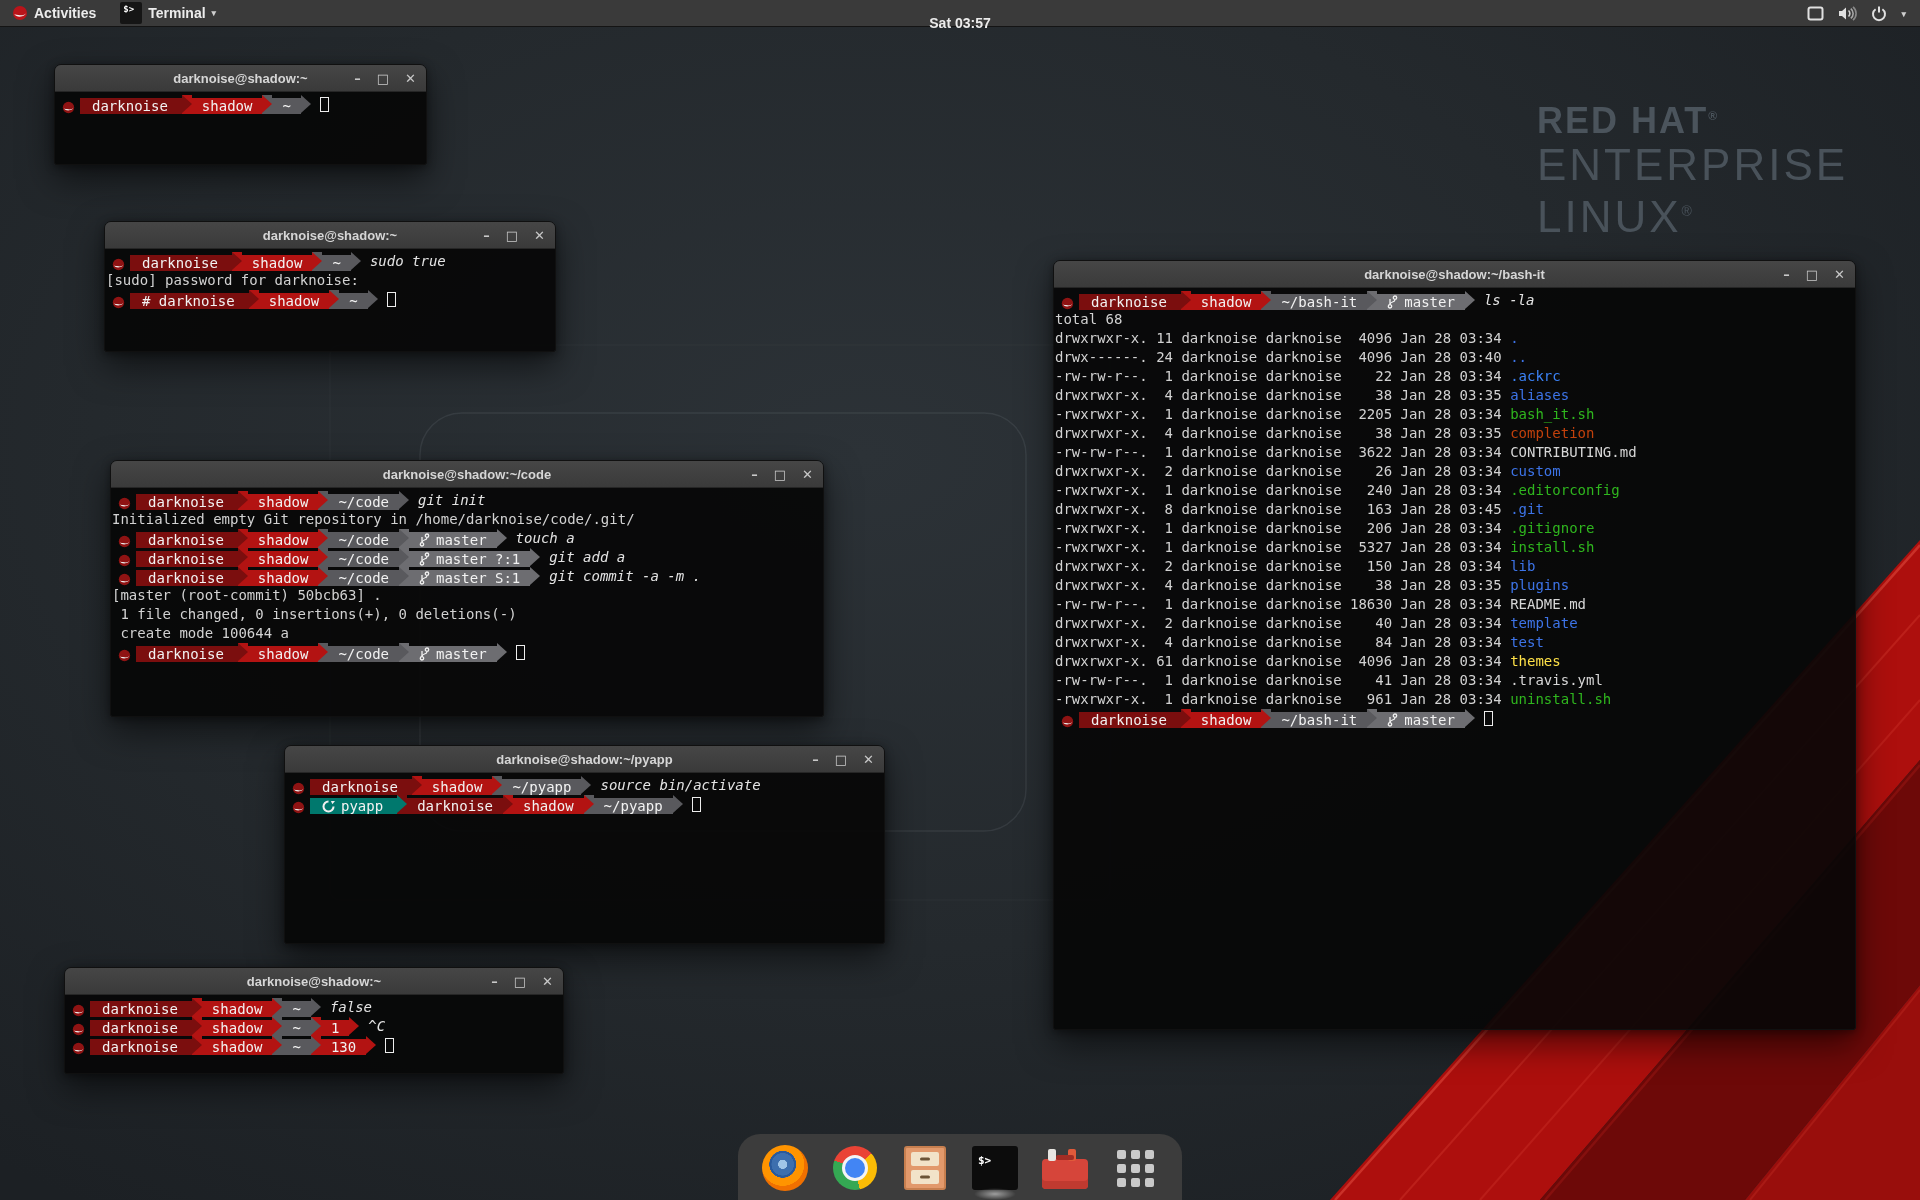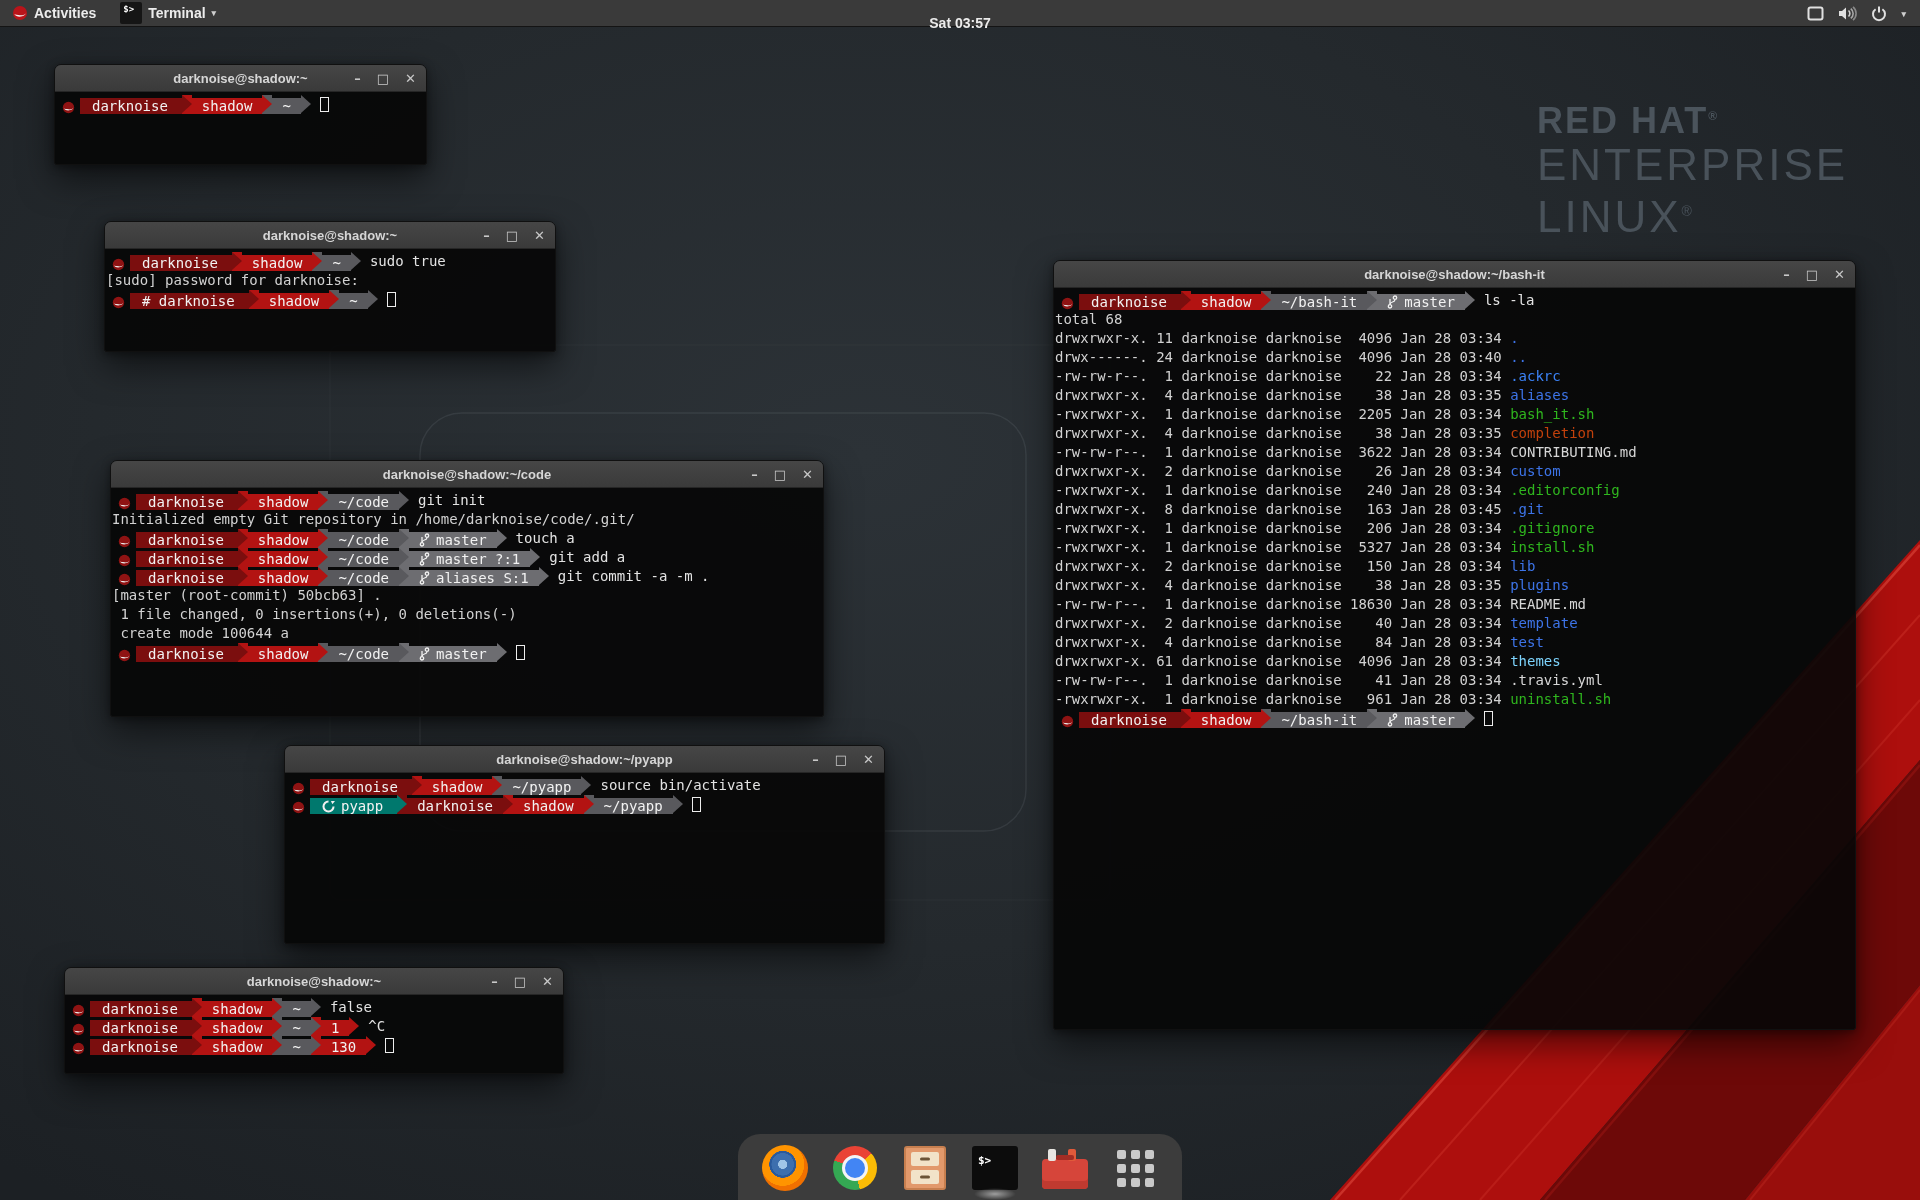--- a/index.html
+++ b/index.html
@@ -53,21 +53,21 @@
     overflow:hidden;
   }
   .tline { display:flex; align-items:flex-end; height:19px; white-space:pre; }
   .out { white-space:pre; line-height:19px; }
   .ric { width:24px; display:flex; align-items:center; justify-content:center; flex:0 0 24px; }
   .seg { display:flex; align-items:center; padding:0 10px; color:#f2f2f2; gap:6px; }
   .seg.first { padding:0 14px 0 12px; }
   .sep { width:10px; height:19px; display:block; position:relative; flex:0 0 10px; }
   .sep i { position:absolute; left:0; top:0; width:0; height:0; display:block;
            border-top:9.5px solid transparent; border-bottom:9.5px solid transparent; border-left:10px solid #000; }
-  .cmd { line-height:19px; padding-left:9px; color:#e3e3e3; }
+  .cmd { line-height:19px; padding-left:9px; color:#e3e3e3;font-style:italic; }
   .cur { width:9px; height:15px; border:1px solid #ededed; margin-left:9px; align-self:center; }
   
   #dock {
     position:absolute; left:50%; bottom:0; transform:translateX(-50%); z-index:60;
     height:66px; padding:8px 22px 6px; background:#3c3c3c; border-radius:22px 22px 0 0;
     display:flex; align-items:center; gap:20px;
   }
   .dock-item { width:50px; height:50px; display:flex; align-items:center; justify-content:center; position:relative; cursor:pointer; }
   .dock-item.active::after { content:""; position:absolute; left:4px; right:4px; bottom:-7px; height:12px;
     background:radial-gradient(ellipse at center, rgba(255,255,255,.5), rgba(255,255,255,0) 70%); }
@@ -189,21 +189,21 @@
                   <line x1="3" y1="9.6" x2="3" y2="4" stroke="#f0f0f0" stroke-width="1.3"></line>
                 </svg></span><span>master ?:1</span></span><span class="sep" style="background: transparent;"><i style="border-left-color: rgb(109, 109, 113);"></i></span><span class="cmd">git add a</span></div>
           <div class="tline"><span class="ric"><svg width="13" height="13" viewBox="0 0 16 16">
                 <circle cx="8" cy="8" r="7" fill="#8f1313"></circle>
                 <path d="M2.2,9.2 C4,11.4 7,12.2 10.2,11.2 C12.2,10.6 13.4,9.4 13.8,8.2 C12.8,10.0 10.4,10.6 8.0,10.2 C5.6,9.8 3.4,9.8 2.2,9.2 Z" fill="#ececec"></path>
               </svg></span><span class="seg first" style="background: rgb(123, 14, 14);"><span>darknoise</span></span><span class="sep" style="background: rgb(179, 19, 18);"><i style="border-left-color: rgb(123, 14, 14);"></i></span><span class="seg" style="background: rgb(179, 19, 18);"><span>shadow</span></span><span class="sep" style="background: rgb(89, 89, 93);"><i style="border-left-color: rgb(179, 19, 18);"></i></span><span class="seg" style="background: rgb(89, 89, 93);"><span>~/code</span></span><span class="sep" style="background: rgb(109, 109, 113);"><i style="border-left-color: rgb(89, 89, 93);"></i></span><span class="seg" style="background: rgb(109, 109, 113);"><span style="display: flex;"><svg width="11" height="14" viewBox="0 0 11 14">
                   <circle cx="3" cy="11.3" r="1.7" fill="none" stroke="#f0f0f0" stroke-width="1.3"></circle>
                   <circle cx="8" cy="2.7" r="1.7" fill="none" stroke="#f0f0f0" stroke-width="1.3"></circle>
                   <path d="M3,9.6 C3,6 8,8 8,4.4" fill="none" stroke="#f0f0f0" stroke-width="1.3"></path>
                   <line x1="3" y1="9.6" x2="3" y2="4" stroke="#f0f0f0" stroke-width="1.3"></line>
-                </svg></span><span>aliases S:1</span></span><span class="sep" style="background: transparent;"><i style="border-left-color: rgb(109, 109, 113);"></i></span><span class="cmd">git commit -a -m .</span></div>
+                </svg></span><span>master S:1</span></span><span class="sep" style="background: transparent;"><i style="border-left-color: rgb(109, 109, 113);"></i></span><span class="cmd">git commit -a -m .</span></div>
           <div class="out">[master (root-commit) 50bcb63] .</div>
           <div class="out"> 1 file changed, 0 insertions(+), 0 deletions(-)</div>
           <div class="out"> create mode 100644 a</div>
           <div class="tline"><span class="ric"><svg width="13" height="13" viewBox="0 0 16 16">
                 <circle cx="8" cy="8" r="7" fill="#8f1313"></circle>
                 <path d="M2.2,9.2 C4,11.4 7,12.2 10.2,11.2 C12.2,10.6 13.4,9.4 13.8,8.2 C12.8,10.0 10.4,10.6 8.0,10.2 C5.6,9.8 3.4,9.8 2.2,9.2 Z" fill="#ececec"></path>
               </svg></span><span class="seg first" style="background: rgb(123, 14, 14);"><span>darknoise</span></span><span class="sep" style="background: rgb(179, 19, 18);"><i style="border-left-color: rgb(123, 14, 14);"></i></span><span class="seg" style="background: rgb(179, 19, 18);"><span>shadow</span></span><span class="sep" style="background: rgb(89, 89, 93);"><i style="border-left-color: rgb(179, 19, 18);"></i></span><span class="seg" style="background: rgb(89, 89, 93);"><span>~/code</span></span><span class="sep" style="background: rgb(109, 109, 113);"><i style="border-left-color: rgb(89, 89, 93);"></i></span><span class="seg" style="background: rgb(109, 109, 113);"><span style="display: flex;"><svg width="11" height="14" viewBox="0 0 11 14">
                   <circle cx="3" cy="11.3" r="1.7" fill="none" stroke="#f0f0f0" stroke-width="1.3"></circle>
                   <circle cx="8" cy="2.7" r="1.7" fill="none" stroke="#f0f0f0" stroke-width="1.3"></circle>
                   <path d="M3,9.6 C3,6 8,8 8,4.4" fill="none" stroke="#f0f0f0" stroke-width="1.3"></path>
@@ -288,21 +288,21 @@
           <div class="out"><span>drwxrwxr-x.  2 darknoise darknoise    26 Jan 28 03:34 </span><span style="color: rgb(61, 116, 232); text-align: right;">custom</span></div>
           <div class="out"><span>-rwxrwxr-x.  1 darknoise darknoise   240 Jan 28 03:34 </span><span style="color: rgb(47, 182, 30);">.editorconfig</span></div>
           <div class="out"><span>drwxrwxr-x.  8 darknoise darknoise   163 Jan 28 03:45 </span><span style="color: rgb(61, 116, 232);">.git</span></div>
           <div class="out"><span>-rwxrwxr-x.  1 darknoise darknoise   206 Jan 28 03:34 </span><span style="color: rgb(47, 182, 30);">.gitignore</span></div>
           <div class="out"><span>-rwxrwxr-x.  1 darknoise darknoise  5327 Jan 28 03:34 </span><span style="color: rgb(47, 182, 30);">install.sh</span></div>
           <div class="out"><span>drwxrwxr-x.  2 darknoise darknoise   150 Jan 28 03:34 </span><span style="color: rgb(61, 116, 232);">lib</span></div>
           <div class="out"><span>drwxrwxr-x.  4 darknoise darknoise    38 Jan 28 03:35 </span><span style="color: rgb(61, 116, 232);">plugins</span></div>
           <div class="out"><span>-rw-rw-r--.  1 darknoise darknoise 18630 Jan 28 03:34 </span><span style="color: rgb(214, 214, 214);">README.md</span></div>
           <div class="out"><span>drwxrwxr-x.  2 darknoise darknoise    40 Jan 28 03:34 </span><span style="color: rgb(61, 116, 232);">template</span></div>
           <div class="out"><span>drwxrwxr-x.  4 darknoise darknoise    84 Jan 28 03:34 </span><span style="color: rgb(61, 116, 232);">test</span></div>
-          <div class="out"><span>drwxrwxr-x. 61 darknoise darknoise  4096 Jan 28 03:34 </span><span style="color: #7dd3fc; text-align: center;">themes</span></div>
+          <div class="out"><span>drwxrwxr-x. 61 darknoise darknoise  4096 Jan 28 03:34 </span><span style="color: #fde047; text-align: center;">themes</span></div>
           <div class="out"><span>-rw-rw-r--.  1 darknoise darknoise    41 Jan 28 03:34 </span><span style="color: rgb(214, 214, 214);">.travis.yml</span></div>
           <div class="out"><span>-rwxrwxr-x.  1 darknoise darknoise   961 Jan 28 03:34 </span><span style="color: rgb(47, 182, 30);">uninstall.sh</span></div>
           <div class="tline"><span class="ric"><svg width="13" height="13" viewBox="0 0 16 16">
                 <circle cx="8" cy="8" r="7" fill="#8f1313"></circle>
                 <path d="M2.2,9.2 C4,11.4 7,12.2 10.2,11.2 C12.2,10.6 13.4,9.4 13.8,8.2 C12.8,10.0 10.4,10.6 8.0,10.2 C5.6,9.8 3.4,9.8 2.2,9.2 Z" fill="#ececec"></path>
               </svg></span><span class="seg first" style="background: rgb(123, 14, 14);"><span>darknoise</span></span><span class="sep" style="background: rgb(179, 19, 18);"><i style="border-left-color: rgb(123, 14, 14);"></i></span><span class="seg" style="background: rgb(179, 19, 18);"><span>shadow</span></span><span class="sep" style="background: rgb(89, 89, 93);"><i style="border-left-color: rgb(179, 19, 18);"></i></span><span class="seg" style="background: rgb(89, 89, 93);"><span>~/bash-it</span></span><span class="sep" style="background: rgb(109, 109, 113);"><i style="border-left-color: rgb(89, 89, 93);"></i></span><span class="seg" style="background: rgb(109, 109, 113);"><span style="display: flex;"><svg width="11" height="14" viewBox="0 0 11 14">
                   <circle cx="3" cy="11.3" r="1.7" fill="none" stroke="#f0f0f0" stroke-width="1.3"></circle>
                   <circle cx="8" cy="2.7" r="1.7" fill="none" stroke="#f0f0f0" stroke-width="1.3"></circle>
                   <path d="M3,9.6 C3,6 8,8 8,4.4" fill="none" stroke="#f0f0f0" stroke-width="1.3"></path>
                   <line x1="3" y1="9.6" x2="3" y2="4" stroke="#f0f0f0" stroke-width="1.3"></line>

